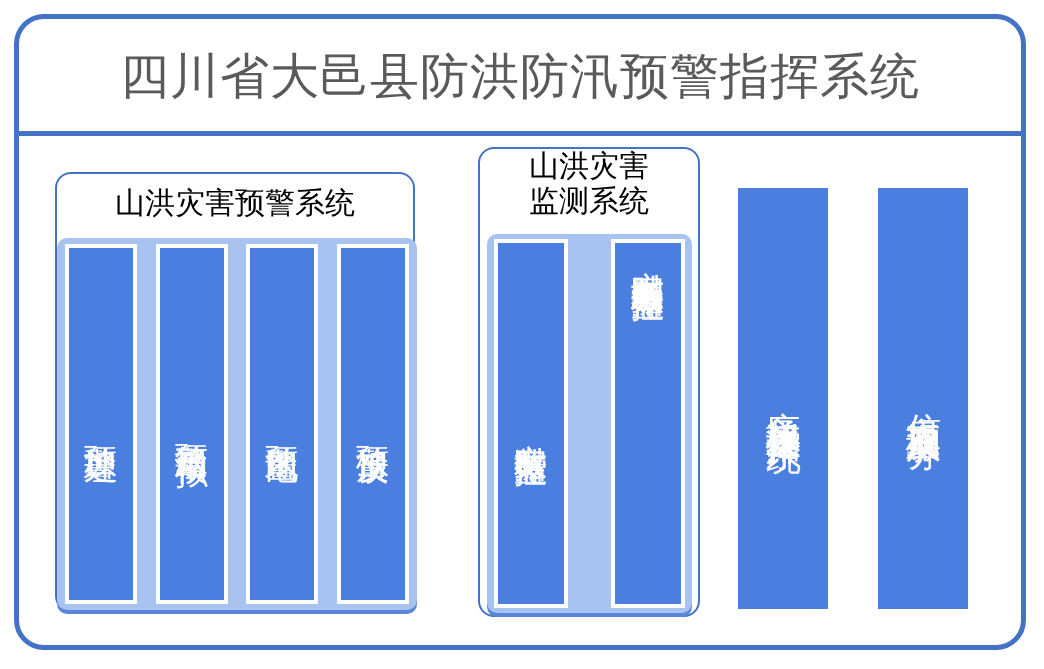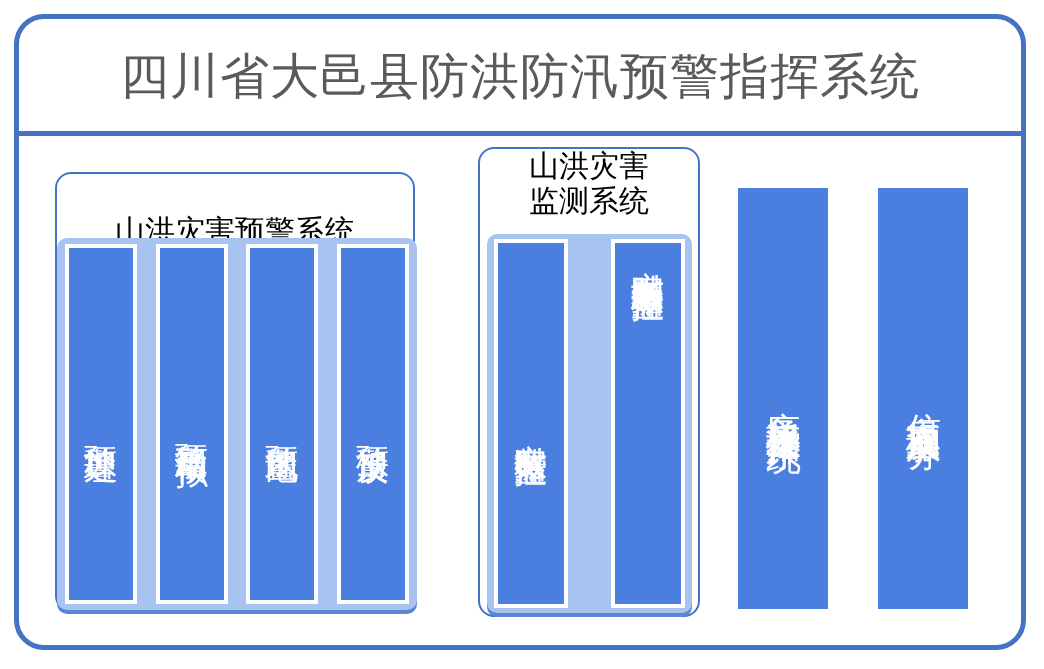--- a/index.html
+++ b/index.html
@@ -134,21 +134,20 @@
   #panel-warning {
     left: 55px;
     top: 172px;
     width: 360px;
     height: 440px;
   }
   #panel-warning .panel-title {
     top: 12px;
     font-size: 30px;
     line-height: 1.1;
-    margin-top: 28px;
   }
   #bay-warning {
     left: 57px;
     top: 238px;
     width: 360px;
     height: 372px;
     padding: 6px 8px;
   }
   #bay-warning .bar { width: 72px; }
   #bay-warning .bar-text { font-size: 33px; }

